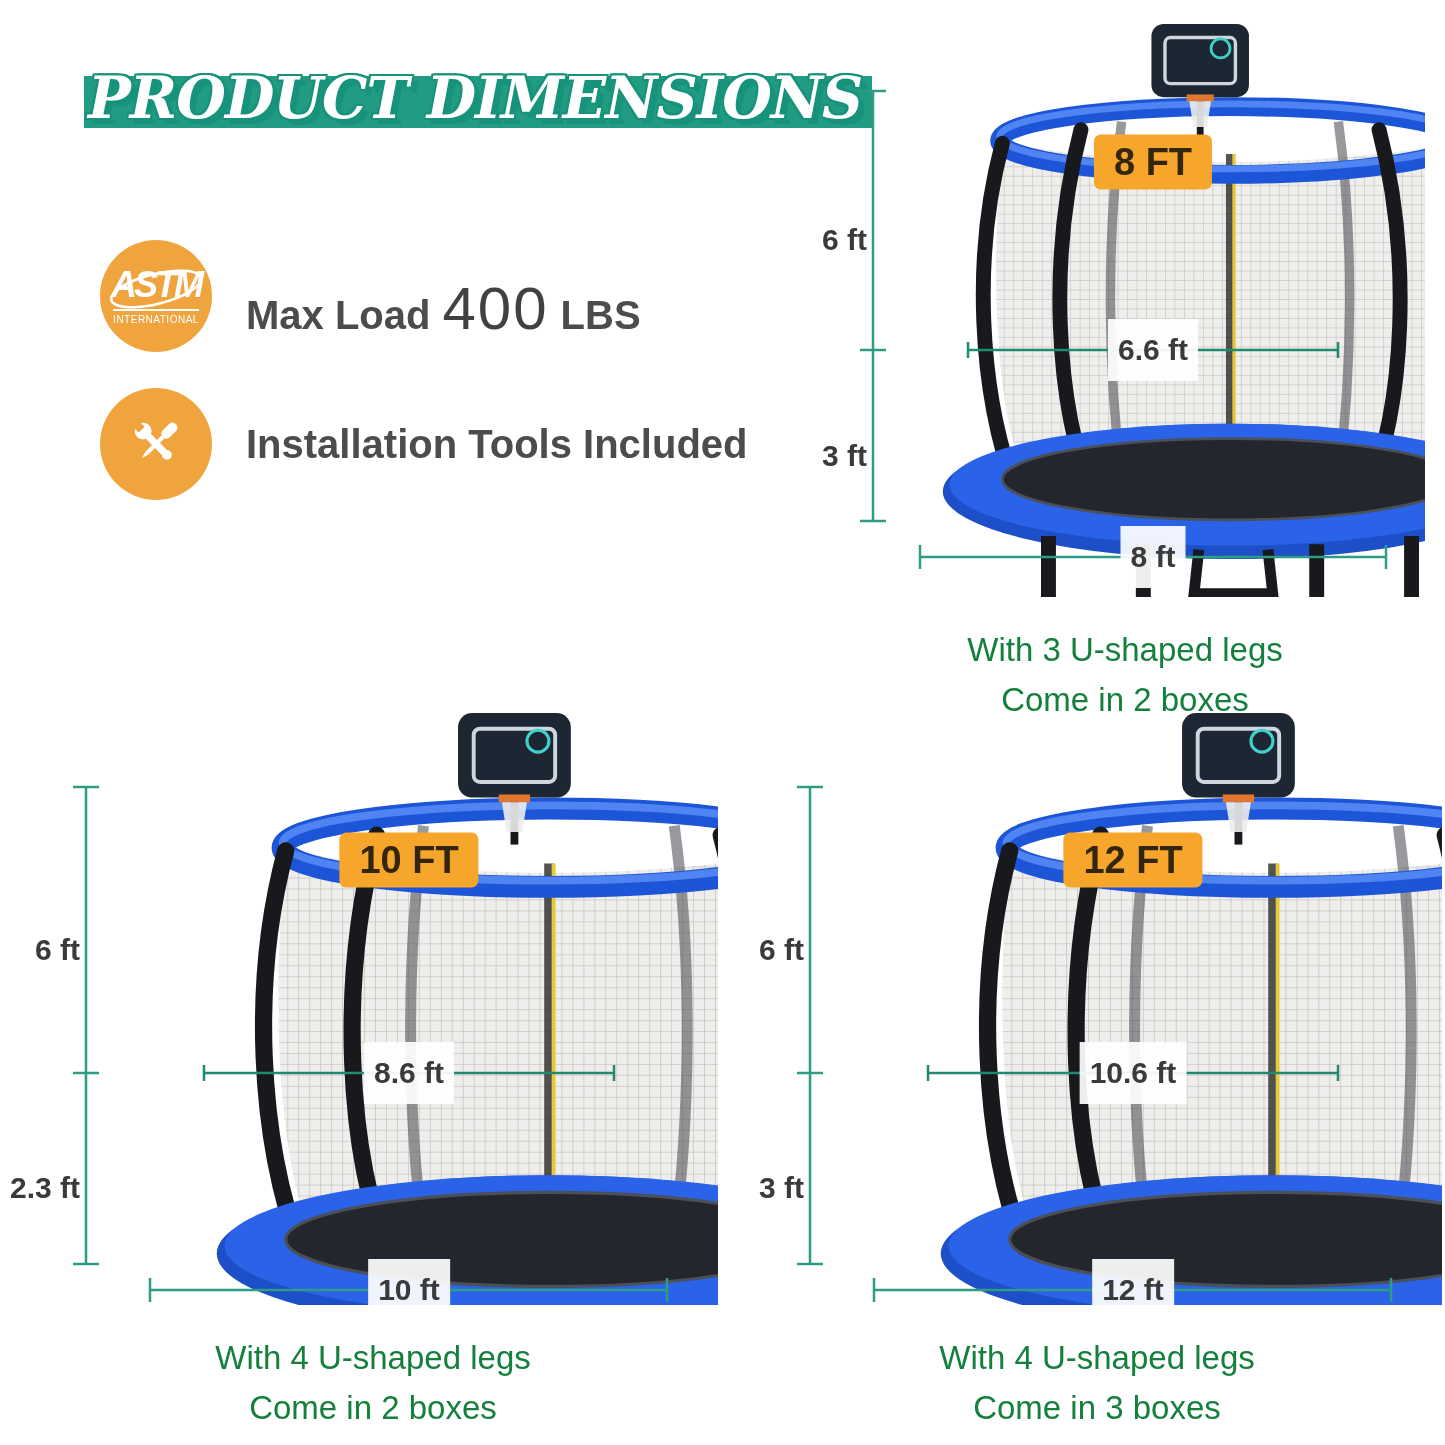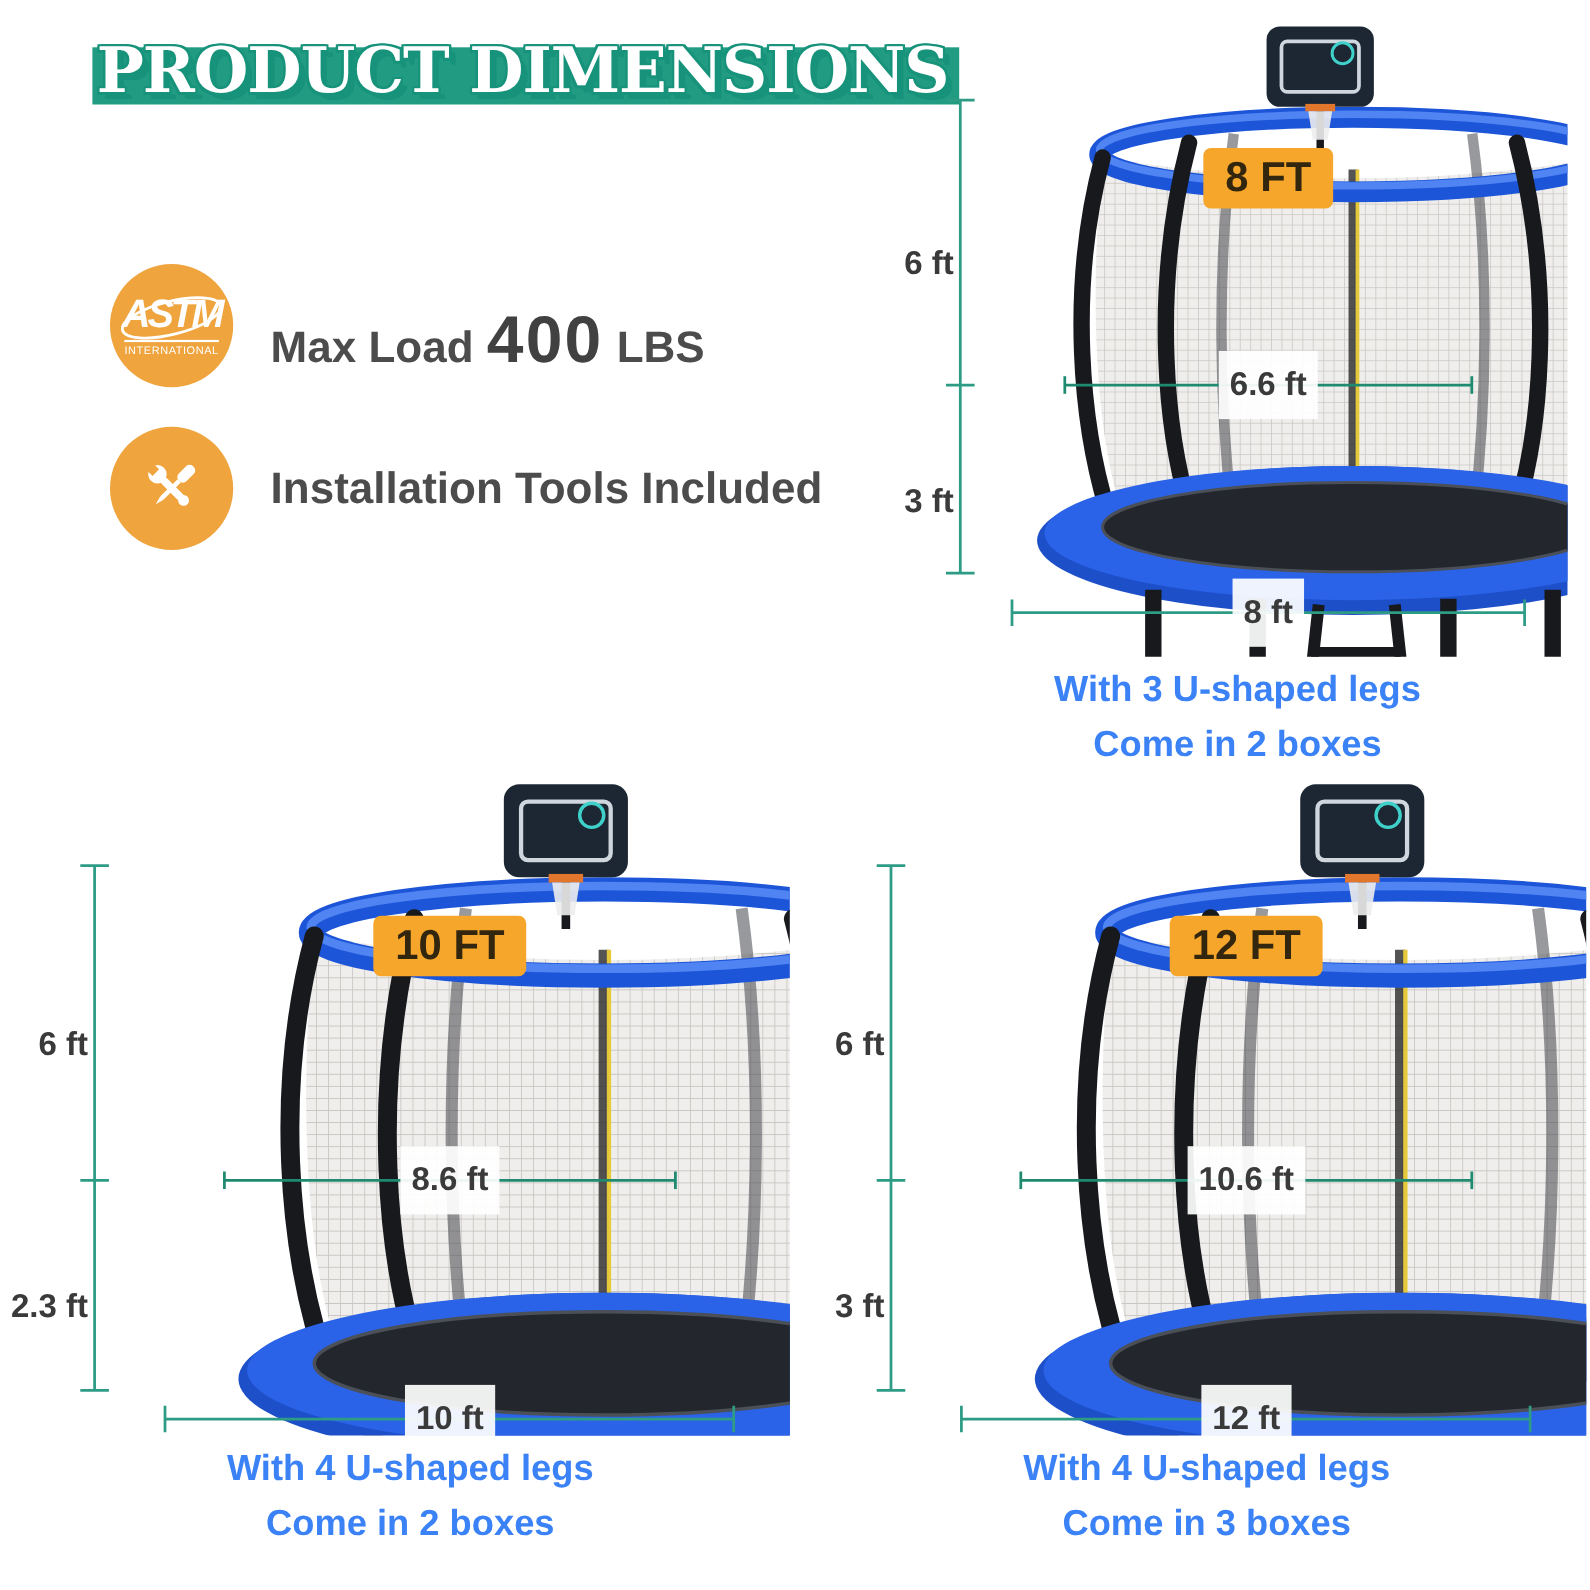--- a/index.html
+++ b/index.html
@@ -1,20 +1,20 @@
 <!DOCTYPE html>
 <html><head>
 <meta charset="utf-8">
 <style>
   html,body{margin:0;padding:0;background:#fff;}
   body{width:1445px;height:1445px;position:relative;overflow:hidden;
        font-family:"Liberation Sans",sans-serif;color:#3c3c3c;}
 
   
-  .title-wrap{position:absolute;left:88px;top:35px;display:inline-block;}
+  .title-wrap{position:absolute;left:88px;top:68px;display:inline-block;font-style:italic;}
   .title-bar{position:absolute;left:-4px;right:-10px;top:8px;height:52px;background:#219C82;}
   .title-text{position:relative;margin:0;font-family:"DejaVu Serif",serif;font-weight:bold;
     font-size:57px;line-height:1.05;letter-spacing:-1px;color:#fff;white-space:nowrap;
     text-shadow:-2px -2px 0 #18937B,0 -2px 0 #18937B,2px -2px 0 #18937B,
                 -2px 0 0 #18937B,2px 0 0 #18937B,
                 -2px 2px 0 #18937B,0 2px 0 #18937B,2px 2px 0 #18937B,
                 5px 5px 0 #18937B,6px 6px 0 #18937B;}
 
   
   .feature-row{position:absolute;left:100px;display:flex;align-items:center;gap:34px;}
@@ -22,31 +22,31 @@
   .feature-row.row2{top:388px;}
   .badge-circle{width:112px;height:112px;border-radius:50%;background:#EFA43E;
     display:flex;flex-direction:column;align-items:center;justify-content:center;
     position:relative;flex:0 0 auto;}
   .astm-word{font-weight:bold;font-size:36px;color:#fff;letter-spacing:-3px;line-height:1;
     font-family:Liberation Sans, sans-serif;font-style:italic;position:relative;z-index:1;}
   .astm-orbit{position:absolute;left:6px;top:26px;width:100px;height:46px;z-index:2;pointer-events:none;}
   .astm-intl{font-size:10px;font-weight:normal;color:#fff;letter-spacing:.5px;margin-top:6px;
     border-top:2px solid #fff;padding-top:3px;}
   .feature-text{font-size:40px;color:#4c4c4c;font-weight:600;display:flex;align-items:baseline;gap:12px;white-space:nowrap;}
-  .feature-text .big-num{font-size:60px;color:#414141;font-weight:700;letter-spacing:2px;margin-top:24px;}
+  .feature-text .big-num{font-size:60px;color:#414141;font-weight:400;letter-spacing:2px;margin-top:24px;}
 
   
   .panel{position:absolute;overflow:visible;}
   .illus-wrap{position:relative;}
   .size-badge{position:absolute;transform:translate(-50%,-50%);background:#F5A62B;color:#33260e;
     font-weight:bold;font-size:38px;padding:6px 20px;border-radius:7px;white-space:nowrap;}
   .dim-label{position:absolute;font-size:30px;font-weight:600;color:#3a3a3a;white-space:nowrap;}
   .dim-label.v{transform:translate(-100%,-50%);margin-top:20px;}
   .dim-label.c{transform:translate(-50%,-50%);background:rgba(255,255,255,.92);padding:14px 10px;}
-  .caption{margin-top:4px;text-align:center;font-size:33px;font-weight:700;color:#3b82f6;line-height:1.5;}
+  .caption{margin-top:28px;text-align:center;font-size:33px;font-weight:400;color:#15803d;line-height:1.5;}
   .caption p{margin:0;}
 </style>
 </head>
 <body>
 
 <svg width="0" height="0" style="position:absolute" aria-hidden="true">
   <defs>
     <pattern id="netpat" width="7" height="7" patternUnits="userSpaceOnUse">
       <rect width="7" height="7" fill="#eeedeb"></rect>
       <path d="M0 0H7M0 0V7" stroke="#c6c4bf" stroke-width="1"></path>

